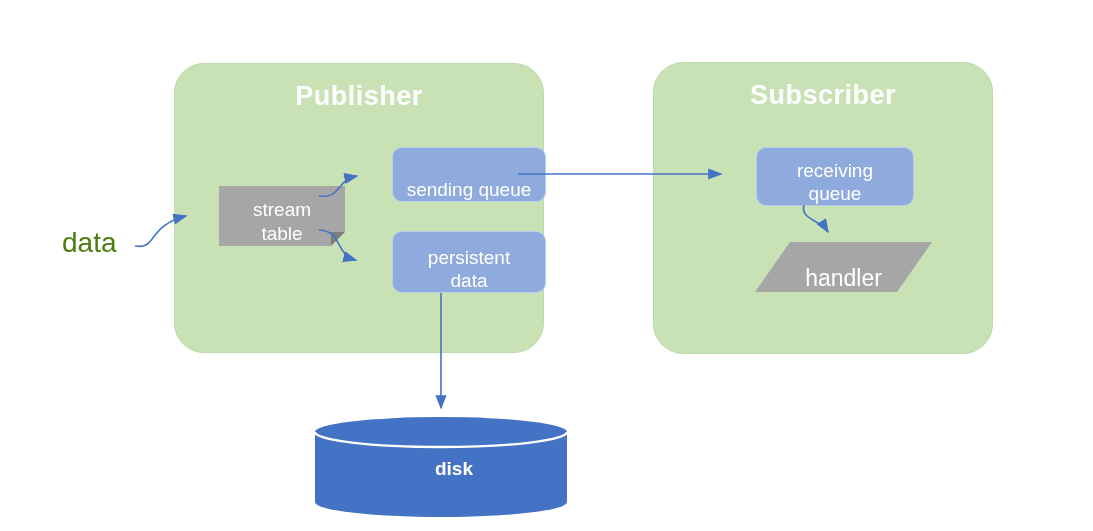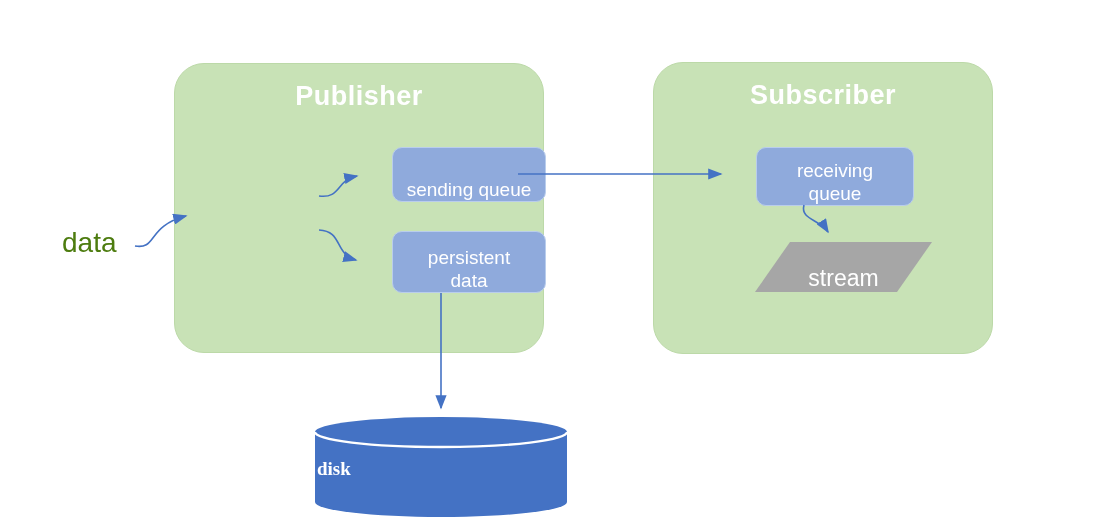--- a/index.html
+++ b/index.html
@@ -85,27 +85,26 @@
     clip-path: polygon(35px 0, 100% 0, calc(100% - 35px) 100%, 0 100%);
   }
   .disk {
     position: absolute;
     left: 313px; top: 414px;
     width: 258px; height: 106px;
     z-index: 2;
   }
   .disk-label {
     position: absolute;
-    left: 4px; top: 44px;
+    left: 12px; top: 44px;
     width: 100%;
-    text-align: left;
+    text-align: center;
     color: #ffffff;
     font-size: 19px;
     font-weight: bold;
-    font-family: Liberation Serif, serif;
   }
   .data-label {
     position: absolute;
     left: 62px; top: 227px;
     color: #4d7c0f;
     font-size: 28px;
     z-index: 2;
   }
 </style>
 </head>
@@ -128,35 +127,39 @@
   </svg>
 
   <div class="container publisher">
     <div class="container-title">Publisher</div>
   </div>
 
   <div class="container subscriber">
     <div class="container-title">Subscriber</div>
   </div>
 
+  <div class="node stream-table">
+    <span class="wrap-80">stream table</span>
+    <span class="fold"></span>
+  </div>
 
   <div class="node queue sending">
     <span>sending queue</span>
   </div>
 
   <div class="node queue persistent">
     <span class="wrap-100">persistent data</span>
   </div>
 
   <div class="node queue receiving">
     <span class="wrap-100">receiving queue</span>
   </div>
 
   <div class="node handler">
-    <span>stream</span>
+    <span>handler</span>
   </div>
 
   <div class="disk">
     <svg width="258" height="106" viewBox="0 0 258 106" xmlns="http://www.w3.org/2000/svg">
       <path d="M2,18 A126,15 0 0 1 254,18 L254,88 A126,15 0 0 1 2,88 Z" fill="#4472c4"></path>
       <path d="M2,18 A126,15 0 0 0 254,18" fill="none" stroke="#ffffff" stroke-width="2.4"></path>
     </svg>
     <div class="disk-label">disk</div>
   </div>
 

